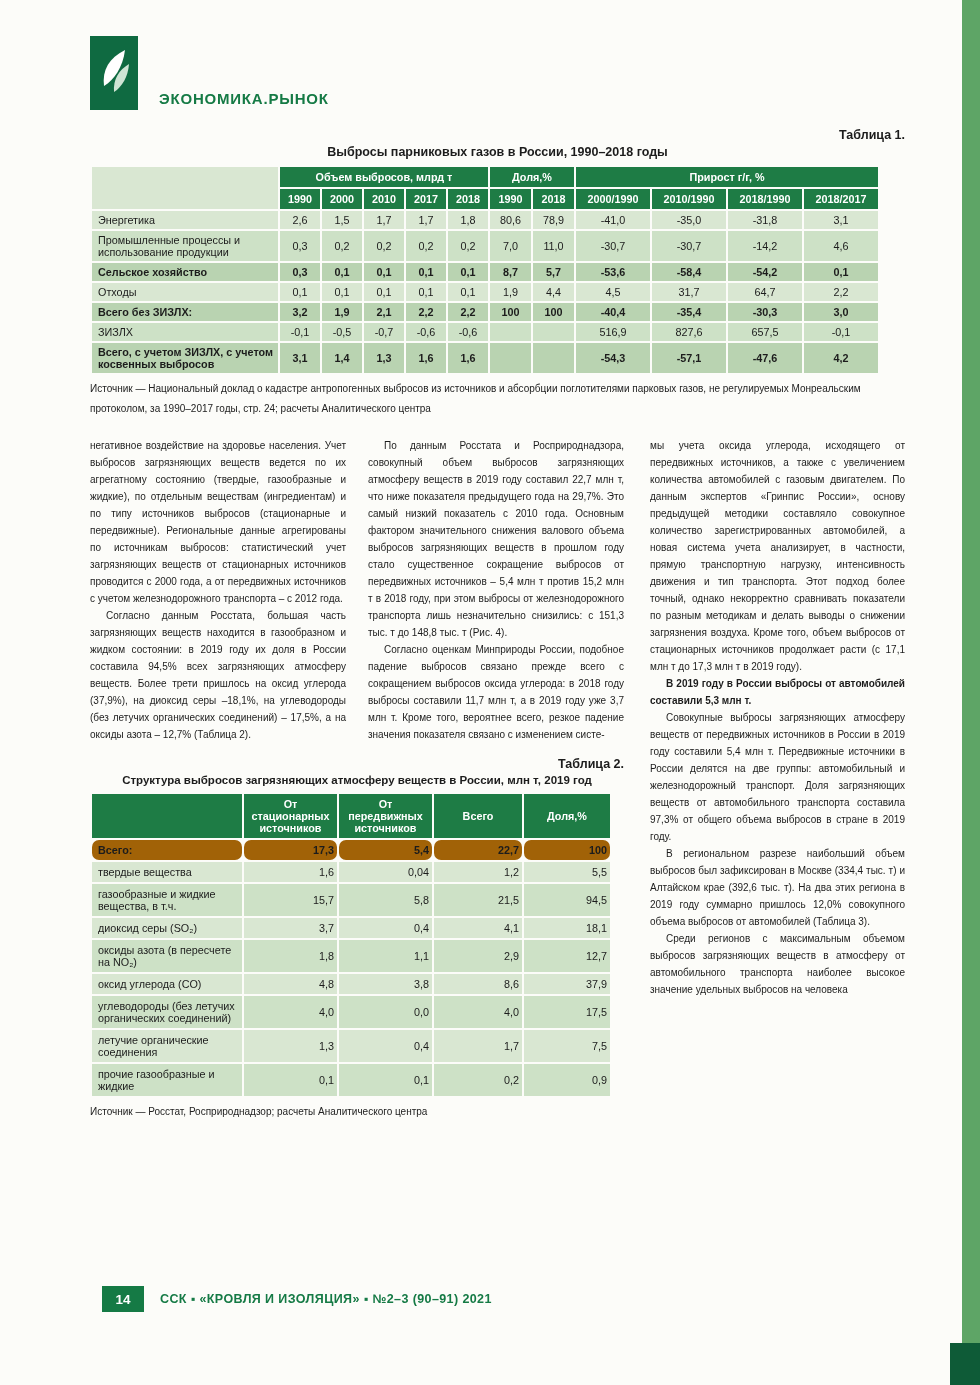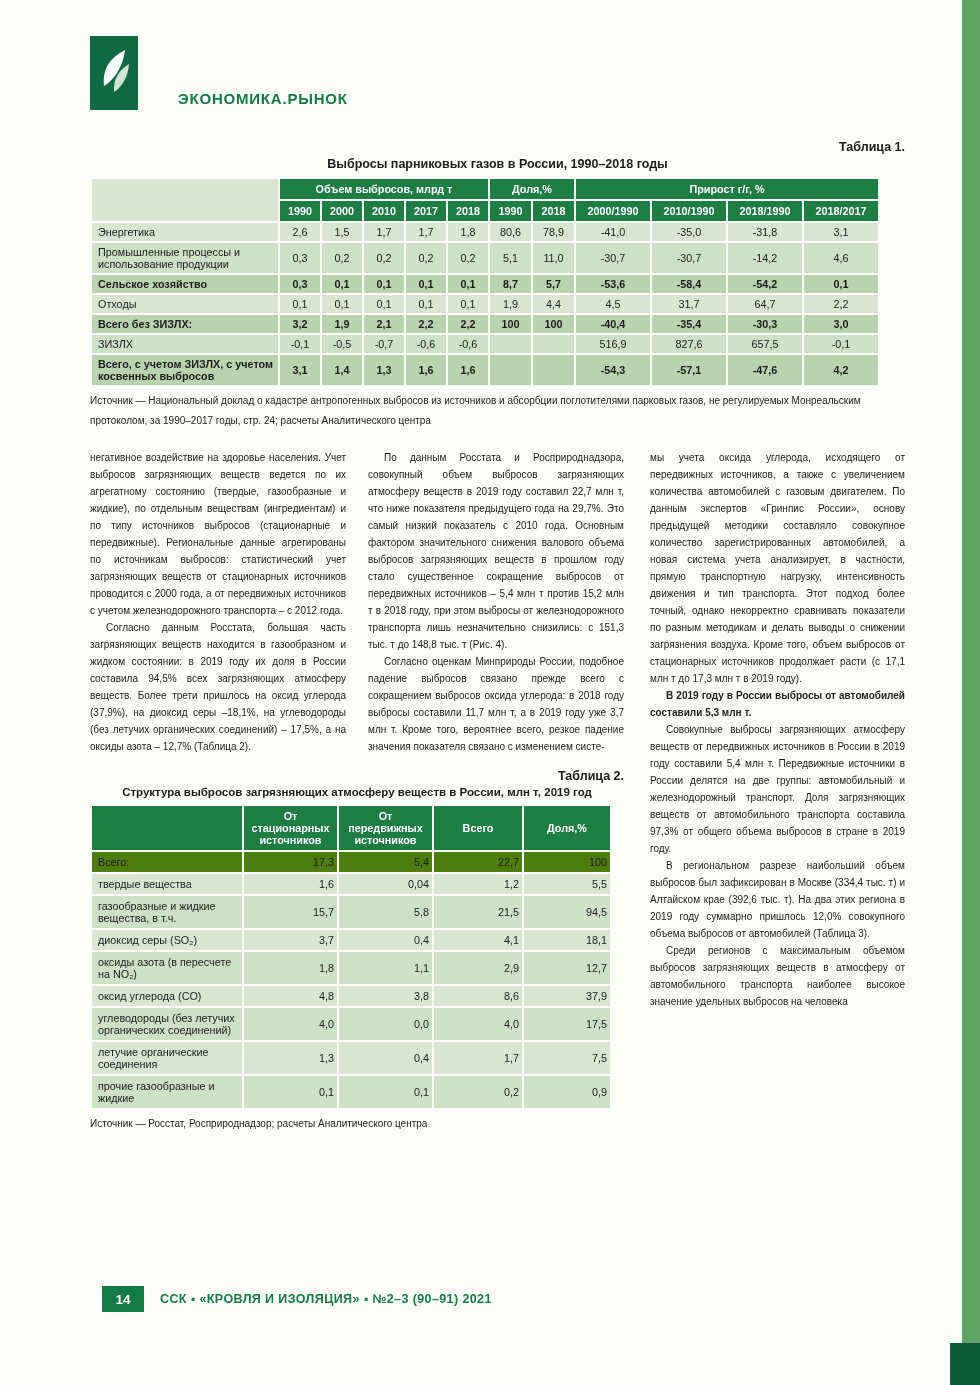--- a/index.html
+++ b/index.html
@@ -7,21 +7,21 @@
   .page {
     position:relative; width:980px; height:1385px; margin:0 auto;
     background:#fcfcf9; font-family:"Liberation Sans", sans-serif;
     color:#1c1c1c; overflow:hidden;
   }
   .edge-bar { position:absolute; top:0; right:0; width:18px; height:1385px; background:#5ea566; }
   .edge-bar-bottom { position:absolute; right:0; bottom:0; width:30px; height:42px; background:#0e5b37; }
 
   .content { position:absolute; left:90px; top:36px; width:815px; }
 
-  .masthead { display:flex; align-items:flex-end; gap:40px; height:74px; margin-bottom:30px; }
+  .masthead { display:flex; align-items:flex-end; gap:21px; height:74px; margin-bottom:18px; }
   .logo { width:48px; height:74px; background:#0f6a41; display:flex; align-items:center; justify-content:center; }
   .section-label { color:#157a45; font-weight:bold; font-size:15px; letter-spacing:.8px; padding-bottom:3px; }
 
   .tbl-label  { text-align:right; font-weight:bold; font-size:12.5px; margin:4px 0 3px; }
   .tbl-title  { text-align:center; font-weight:bold; font-size:12.5px; margin:0 0 6px; }
 
   table { border-collapse:separate; border-spacing:2px; table-layout:fixed; }
   th, td { vertical-align:middle; }
 
   .t1 { font-size:10.8px; }
@@ -29,21 +29,21 @@
   .t1 th.corner { background:#d9e7d2; }
   .t1 td { padding:3px 3px; text-align:center; background:#d9e7d2; line-height:12px; }
   .t1 tr.alt td { background:#cde1c6; }
   .t1 tr.b td { background:#b9d3b1; font-weight:bold; }
   .t1 td.lbl { text-align:left; padding-left:6px; }
 
   .t2 { font-size:10.8px; margin-top:2px; }
   .t2 th { background:#1e7c45; color:#fff; font-weight:bold; padding:4px 3px; text-align:center; line-height:12px; }
   .t2 td { padding:4px 3px; text-align:right; background:#d9e7d2; line-height:12px; }
   .t2 tr.alt td { background:#cde1c6; }
-  .t2 tr.b td { background:#4d7c0f; font-weight:normal; }
+  .t2 tr.b td { background:#a16207; font-weight:bold;border-radius:7px; }
   .t2 td.lbl { text-align:left; padding-left:6px; }
 
   .src { font-size:10px; color:#222; margin-top:4px; line-height:20px; }
 
   .text-area { display:flex; gap:26px; margin-top:18px; }
   .left-zone { width:534px; }
   .two-cols { display:flex; gap:22px; }
   .bcol { width:256px; font-size:10px; line-height:17px; text-align:justify; }
   .bcol p { margin:0; }
   .bcol p.ind { text-indent:16px; }
@@ -129,21 +129,21 @@
             <td>-31,8</td>
             <td>3,1</td>
           </tr>
           <tr class="alt">
             <td class="lbl">Промышленные процессы и использование продукции</td>
             <td>0,3</td>
             <td>0,2</td>
             <td>0,2</td>
             <td>0,2</td>
             <td>0,2</td>
-            <td>5,1</td>
+            <td>7,0</td>
             <td>11,0</td>
             <td>-30,7</td>
             <td>-30,7</td>
             <td>-14,2</td>
             <td>4,6</td>
           </tr>
           <tr class="b">
             <td class="lbl">Сельское хозяйство</td>
             <td>0,3</td>
             <td>0,1</td>

